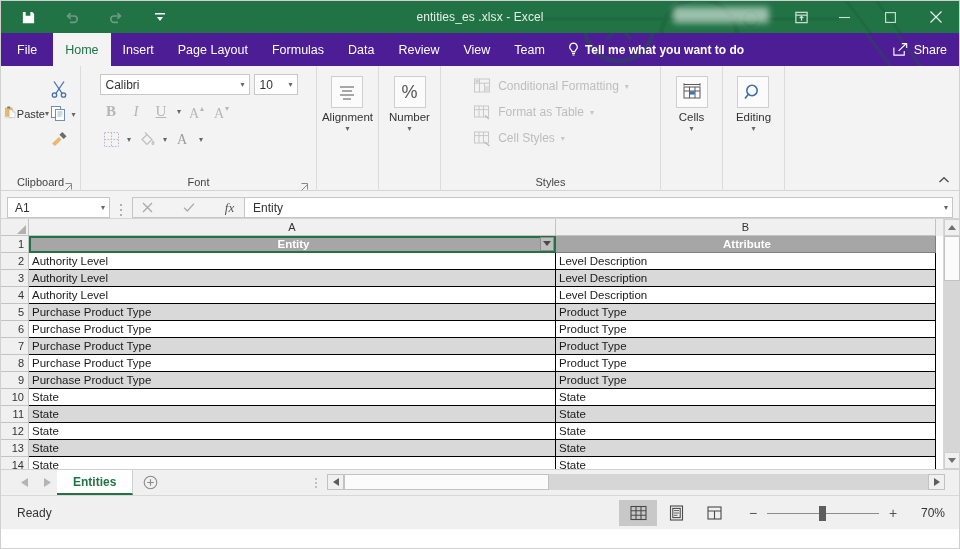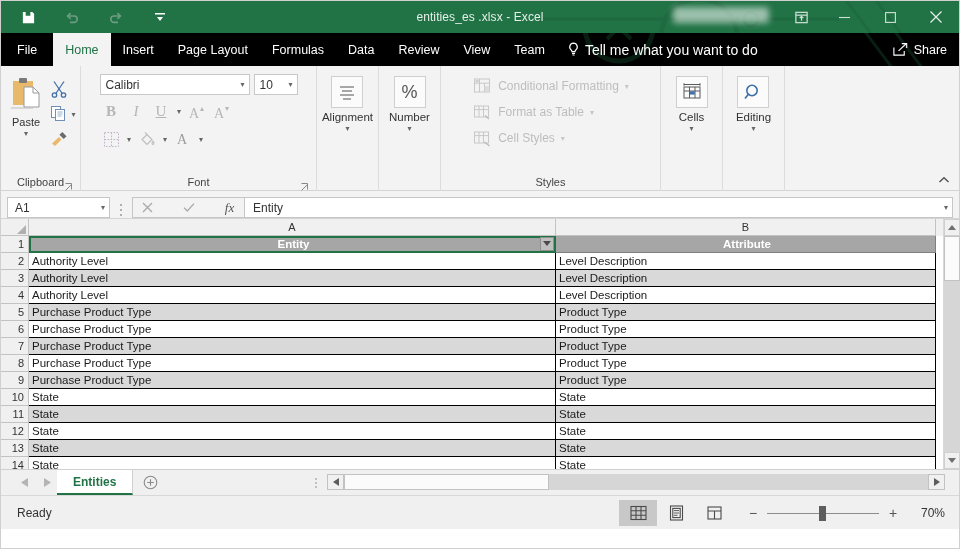--- a/index.html
+++ b/index.html
@@ -67,21 +67,21 @@
     position: absolute; right: 190px; top: 6px;
     width: 96px; height: 16px; border-radius: 3px;
     background: rgba(255,255,255,.55);
     filter: blur(3.2px);
     z-index: 2;
   }
 
   
   .tabs {
     height: 33px;
-    background: #000000;
+    background: #4c1d95;
     display: flex;
     align-items: center;
     position: relative;
     overflow: hidden;
   }
   .tabs-deco {
     position: absolute; right: 0; top: -26px; width: 400px; height: 70px;
     opacity: .32; z-index: 0; pointer-events: none;
   }
   .tab {
@@ -93,23 +93,24 @@
     white-space: nowrap;
     z-index: 1;
   }
   .tab.file { padding: 0 16px; }
   .tab.active {
     background: #f3f3f3;
     color: #217346;
   }
   .tellme {
     display: flex; align-items: center; gap: 5px;
-    color: #ffffff; font-size: 14px;
+    color: #ffffff; font-size: 12px;
     padding: 0 10px; height: 33px; z-index: 1;
     white-space: nowrap;
+    font-weight: bold;
   }
   .share {
     position: absolute; right: 12px; top: 0; height: 33px;
     display: flex; align-items: center; gap: 6px;
     color: #ffffff; font-size: 12.5px; z-index: 2;
   }
 
   
   .ribbon {
     height: 125px;
@@ -136,21 +137,21 @@
   }
   .dialog-launcher {
     position: absolute; right: 6px; bottom: 2px;
     width: 10px; height: 10px; color: #888;
   }
 
   
   .g-clipboard { width: 80px; }
   .clip-inner { display: flex; padding: 0 4px; }
   .paste-btn {
-    width: 46px; display: flex; flex-direction: column; align-items: center;
+    width: 46px; display: flex; flex-direction: row; align-items: center;
     padding-top: 2px;
   }
   .paste-label { font-size: 11px; color: #333; margin-top: 2px; }
   .clip-side { display: flex; flex-direction: column; gap: 3px; padding-top: 4px; }
   .clip-row { display: flex; align-items: center; height: 22px; }
   .mini-caret { width: 9px; color: #666; font-size: 8px; display:flex; align-items:center; justify-content:center; }
 
   
   .g-font { width: 236px; }
   .font-rows { display: flex; flex-direction: column; gap: 5px; padding: 0 8px; width: 100%; }

